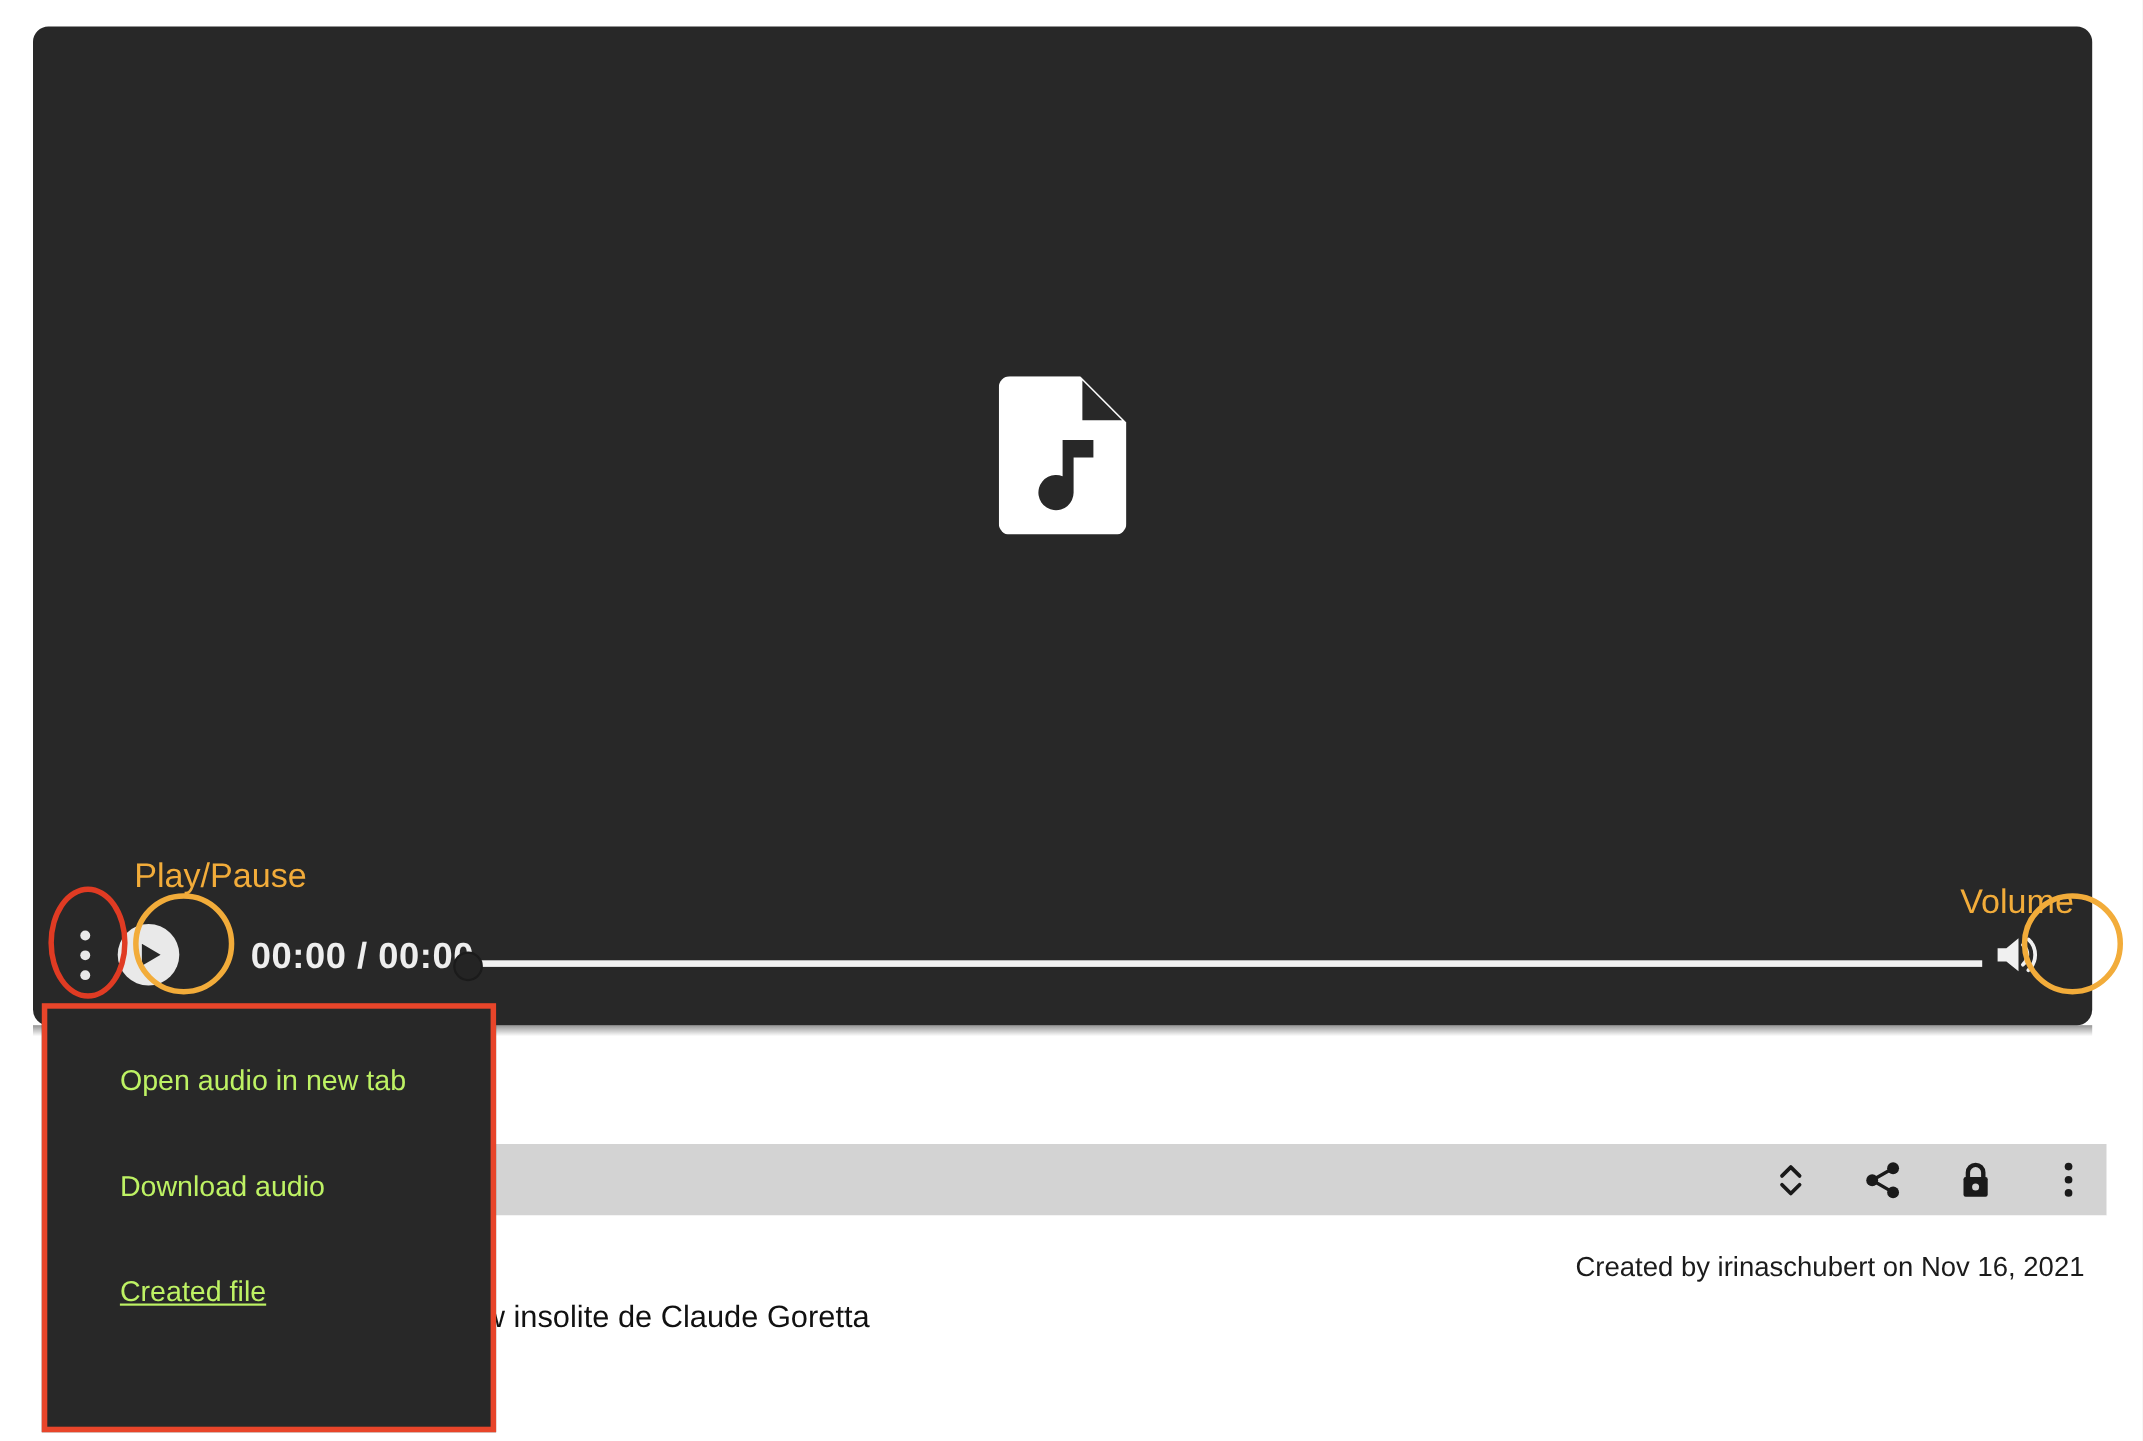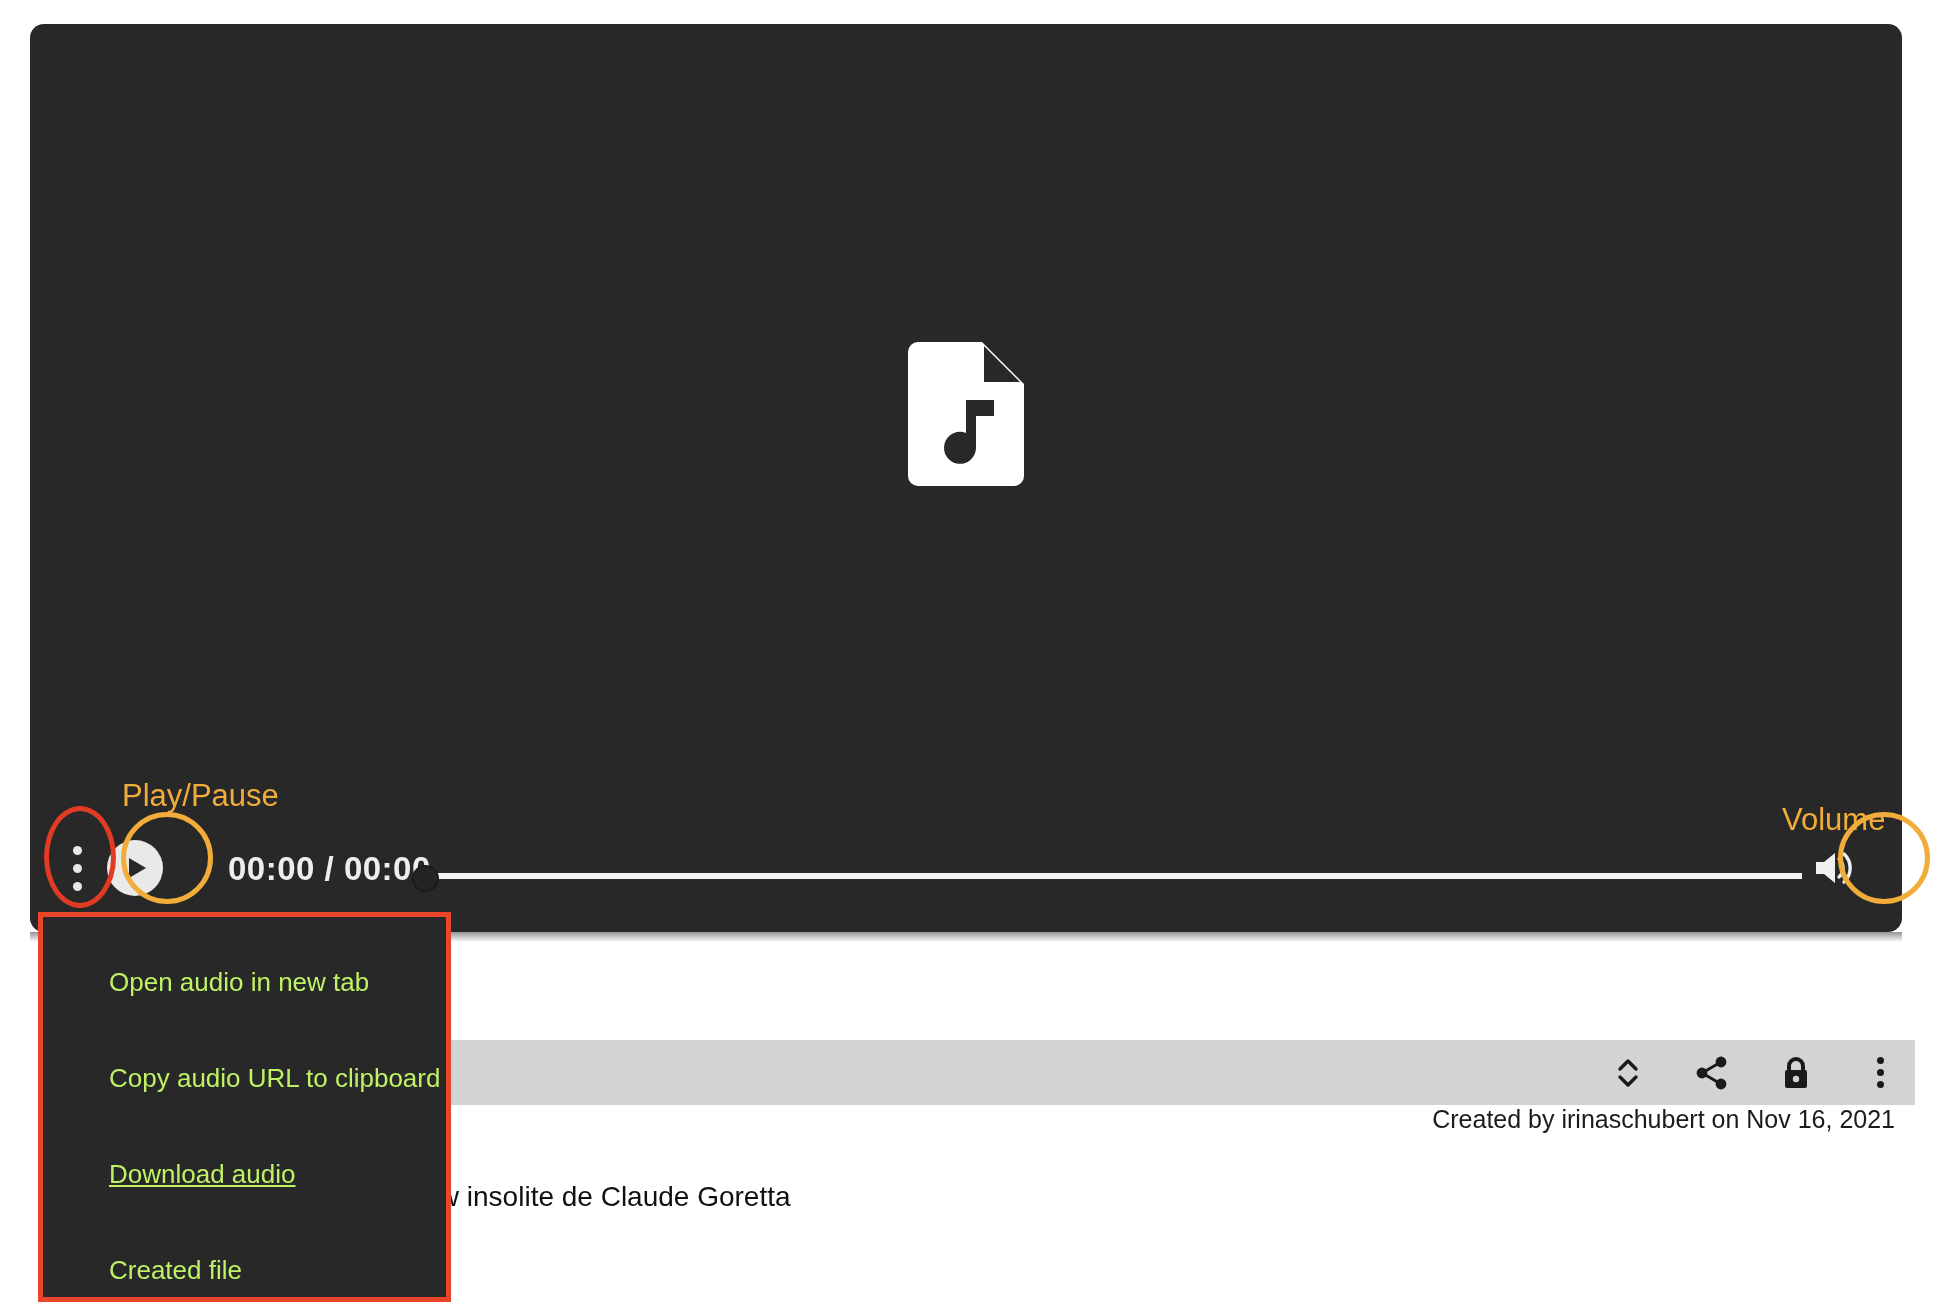--- a/index.html
+++ b/index.html
@@ -234,21 +234,21 @@
     align-items:center; justify-content:center;
     gap: 5px;
   }
   .kebab-vert i { width: 7px; height: 7px; border-radius:50%; background:#1a1a1a; display:block; }
 
   #record-subrow {
     position: relative;
     height: 62px;
     background: #ffffff;
     display:flex;
-    align-items:flex-start;
+    align-items:flex-end;
     padding-left: 22px;
   }
   #record-source {
     font-size: 25px;
     font-weight: 700;
     color: #111;
     white-space: nowrap;
   }
   #ext-link-icon { margin-left: 10px; display:inline-flex; vertical-align:middle; }
   #record-created {
@@ -337,21 +337,20 @@
 
 <div class="anno-label" id="label-playpause">Play/Pause</div>
 <div class="anno-label" id="label-volume">Volume</div>
 
 <div class="anno-ring" id="ring-play"></div>
 <div class="anno-ring" id="ring-volume"></div>
 <div id="ring-kebab"></div>
 
 <div id="context-menu">
   <div class="menu-item">Open audio in new tab</div>
-  <div class="menu-item">Copy audio URL to clipboard</div>
   <div class="menu-item">Download audio</div>
   <div class="menu-item">Created file</div>
 </div>
 
 <div id="record">
 
   <div id="record-header">
     <div id="record-title">etta</div>
 
     <div id="record-actions">

